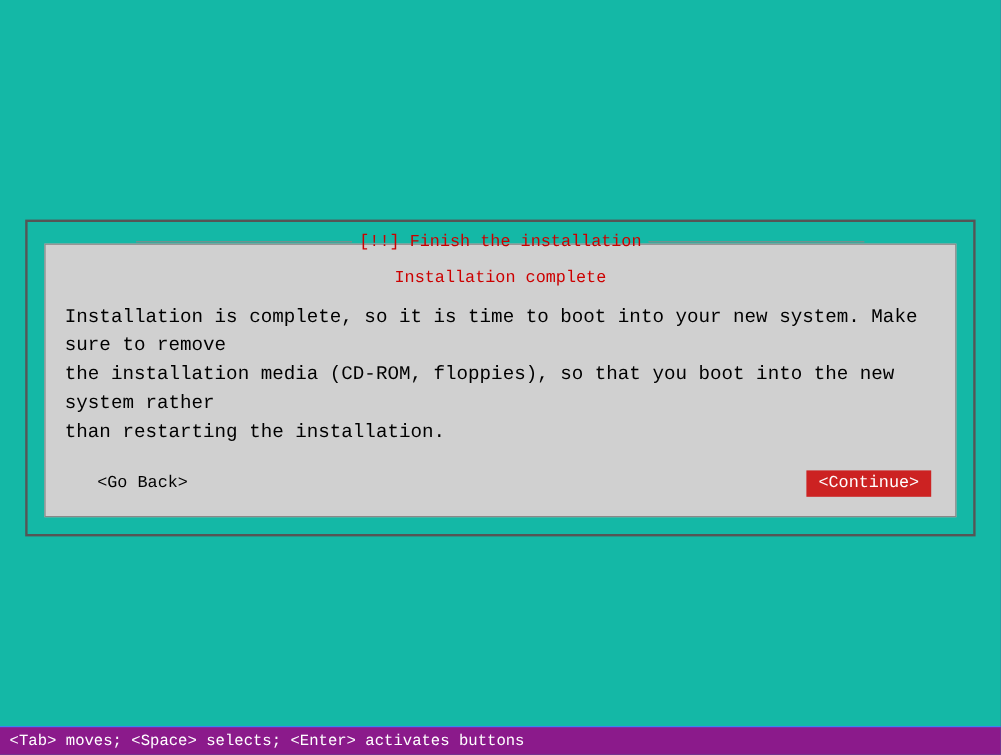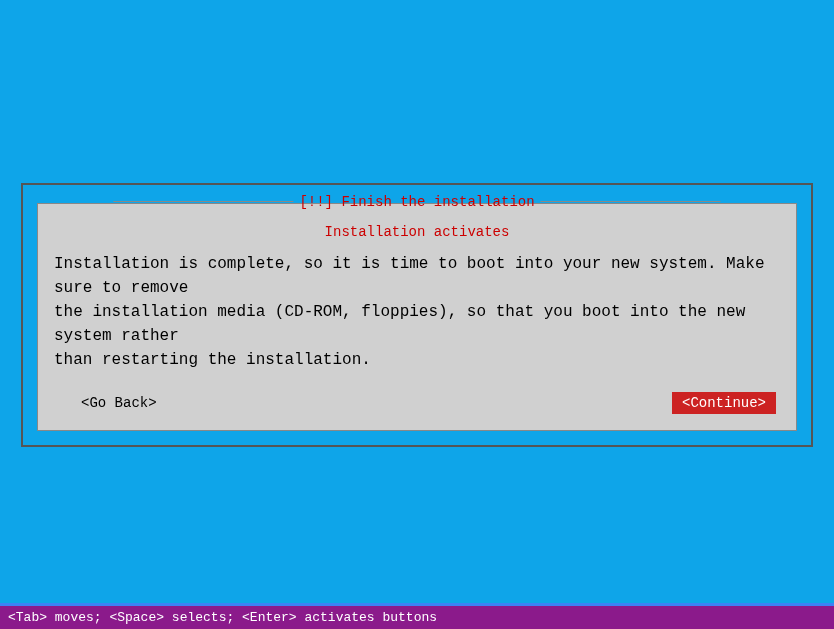--- a/index.html
+++ b/index.html
@@ -17,21 +17,21 @@
       display: flex;
       flex-direction: column;
       align-items: center;
       justify-content: center;
       overflow: hidden;
     }
 
     .screen {
       width: 834px;
       height: 629px;
-      background-color: #0ea5e9;
+      background-color: #14b8a6;
       position: relative;
       display: flex;
       flex-direction: column;
       align-items: center;
       justify-content: center;
     }
 
     .dialog-container {
       position: relative;
       width: 760px;
@@ -129,40 +129,40 @@
     .bottom-bar {
       position: absolute;
       bottom: 0;
       left: 0;
       width: 834px;
       background-color: #8B1A8B;
       color: #ffffff;
       font-family: 'Courier New', Courier, monospace;
       font-size: 13px;
       padding: 4px 8px;
-      border-top: 3px solid #3b82f6;
+      border-top: 1px solid #3b82f6;
     }
   </style>
 </head>
 <body>
 
 <div class="screen">
 
   <div class="outer-border">
     <div class="dialog-container">
 
       <div class="dialog-title-bar">
         <span class="title-line-left"></span>
         <span class="title-text">[!!] Finish the installation</span>
         <span class="title-line-right"></span>
       </div>
 
       <div class="dialog-inner">
 
-        <div class="dialog-subtitle">Installation activates</div>
+        <div class="dialog-subtitle">Installation complete</div>
 
         <div class="dialog-body">
           Installation is complete, so it is time to boot into your new system. Make sure to remove<br>
           the installation media (CD-ROM, floppies), so that you boot into the new system rather<br>
           than restarting the installation.
         </div>
 
         <div class="dialog-buttons">
           <button class="btn-go-back">&lt;Go Back&gt;</button>
           <button class="btn-continue">&lt;Continue&gt;</button>

